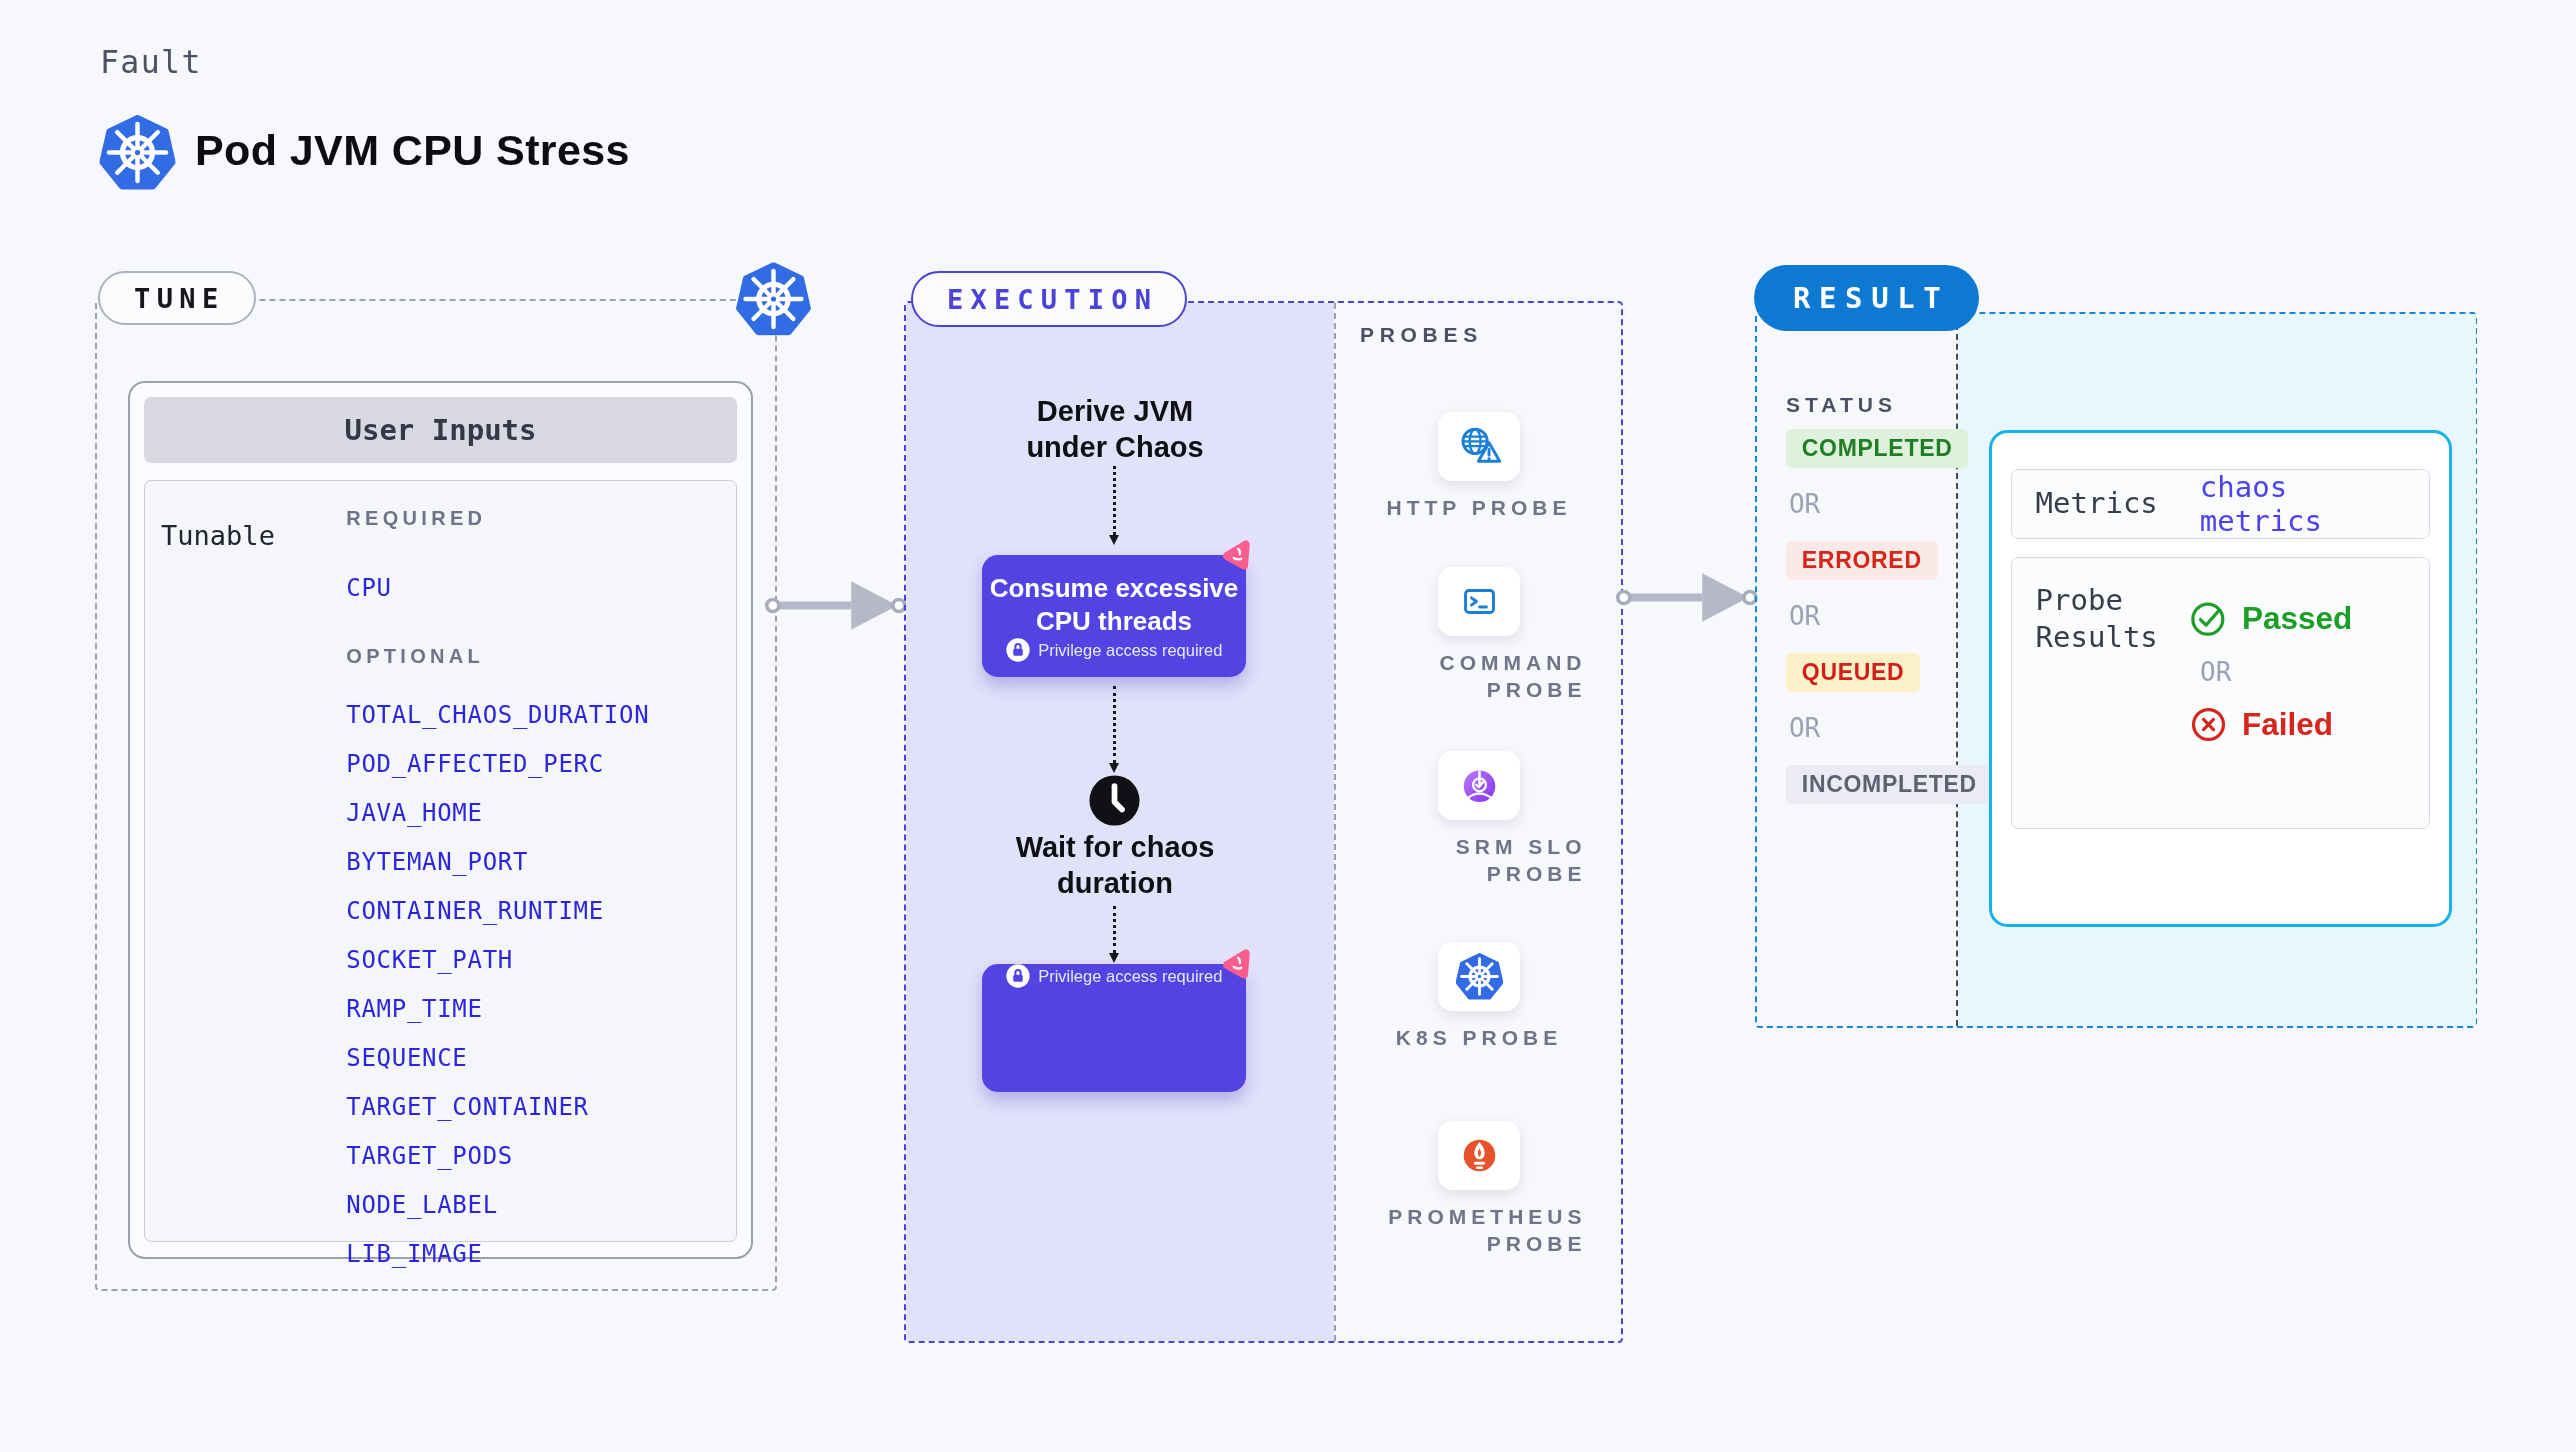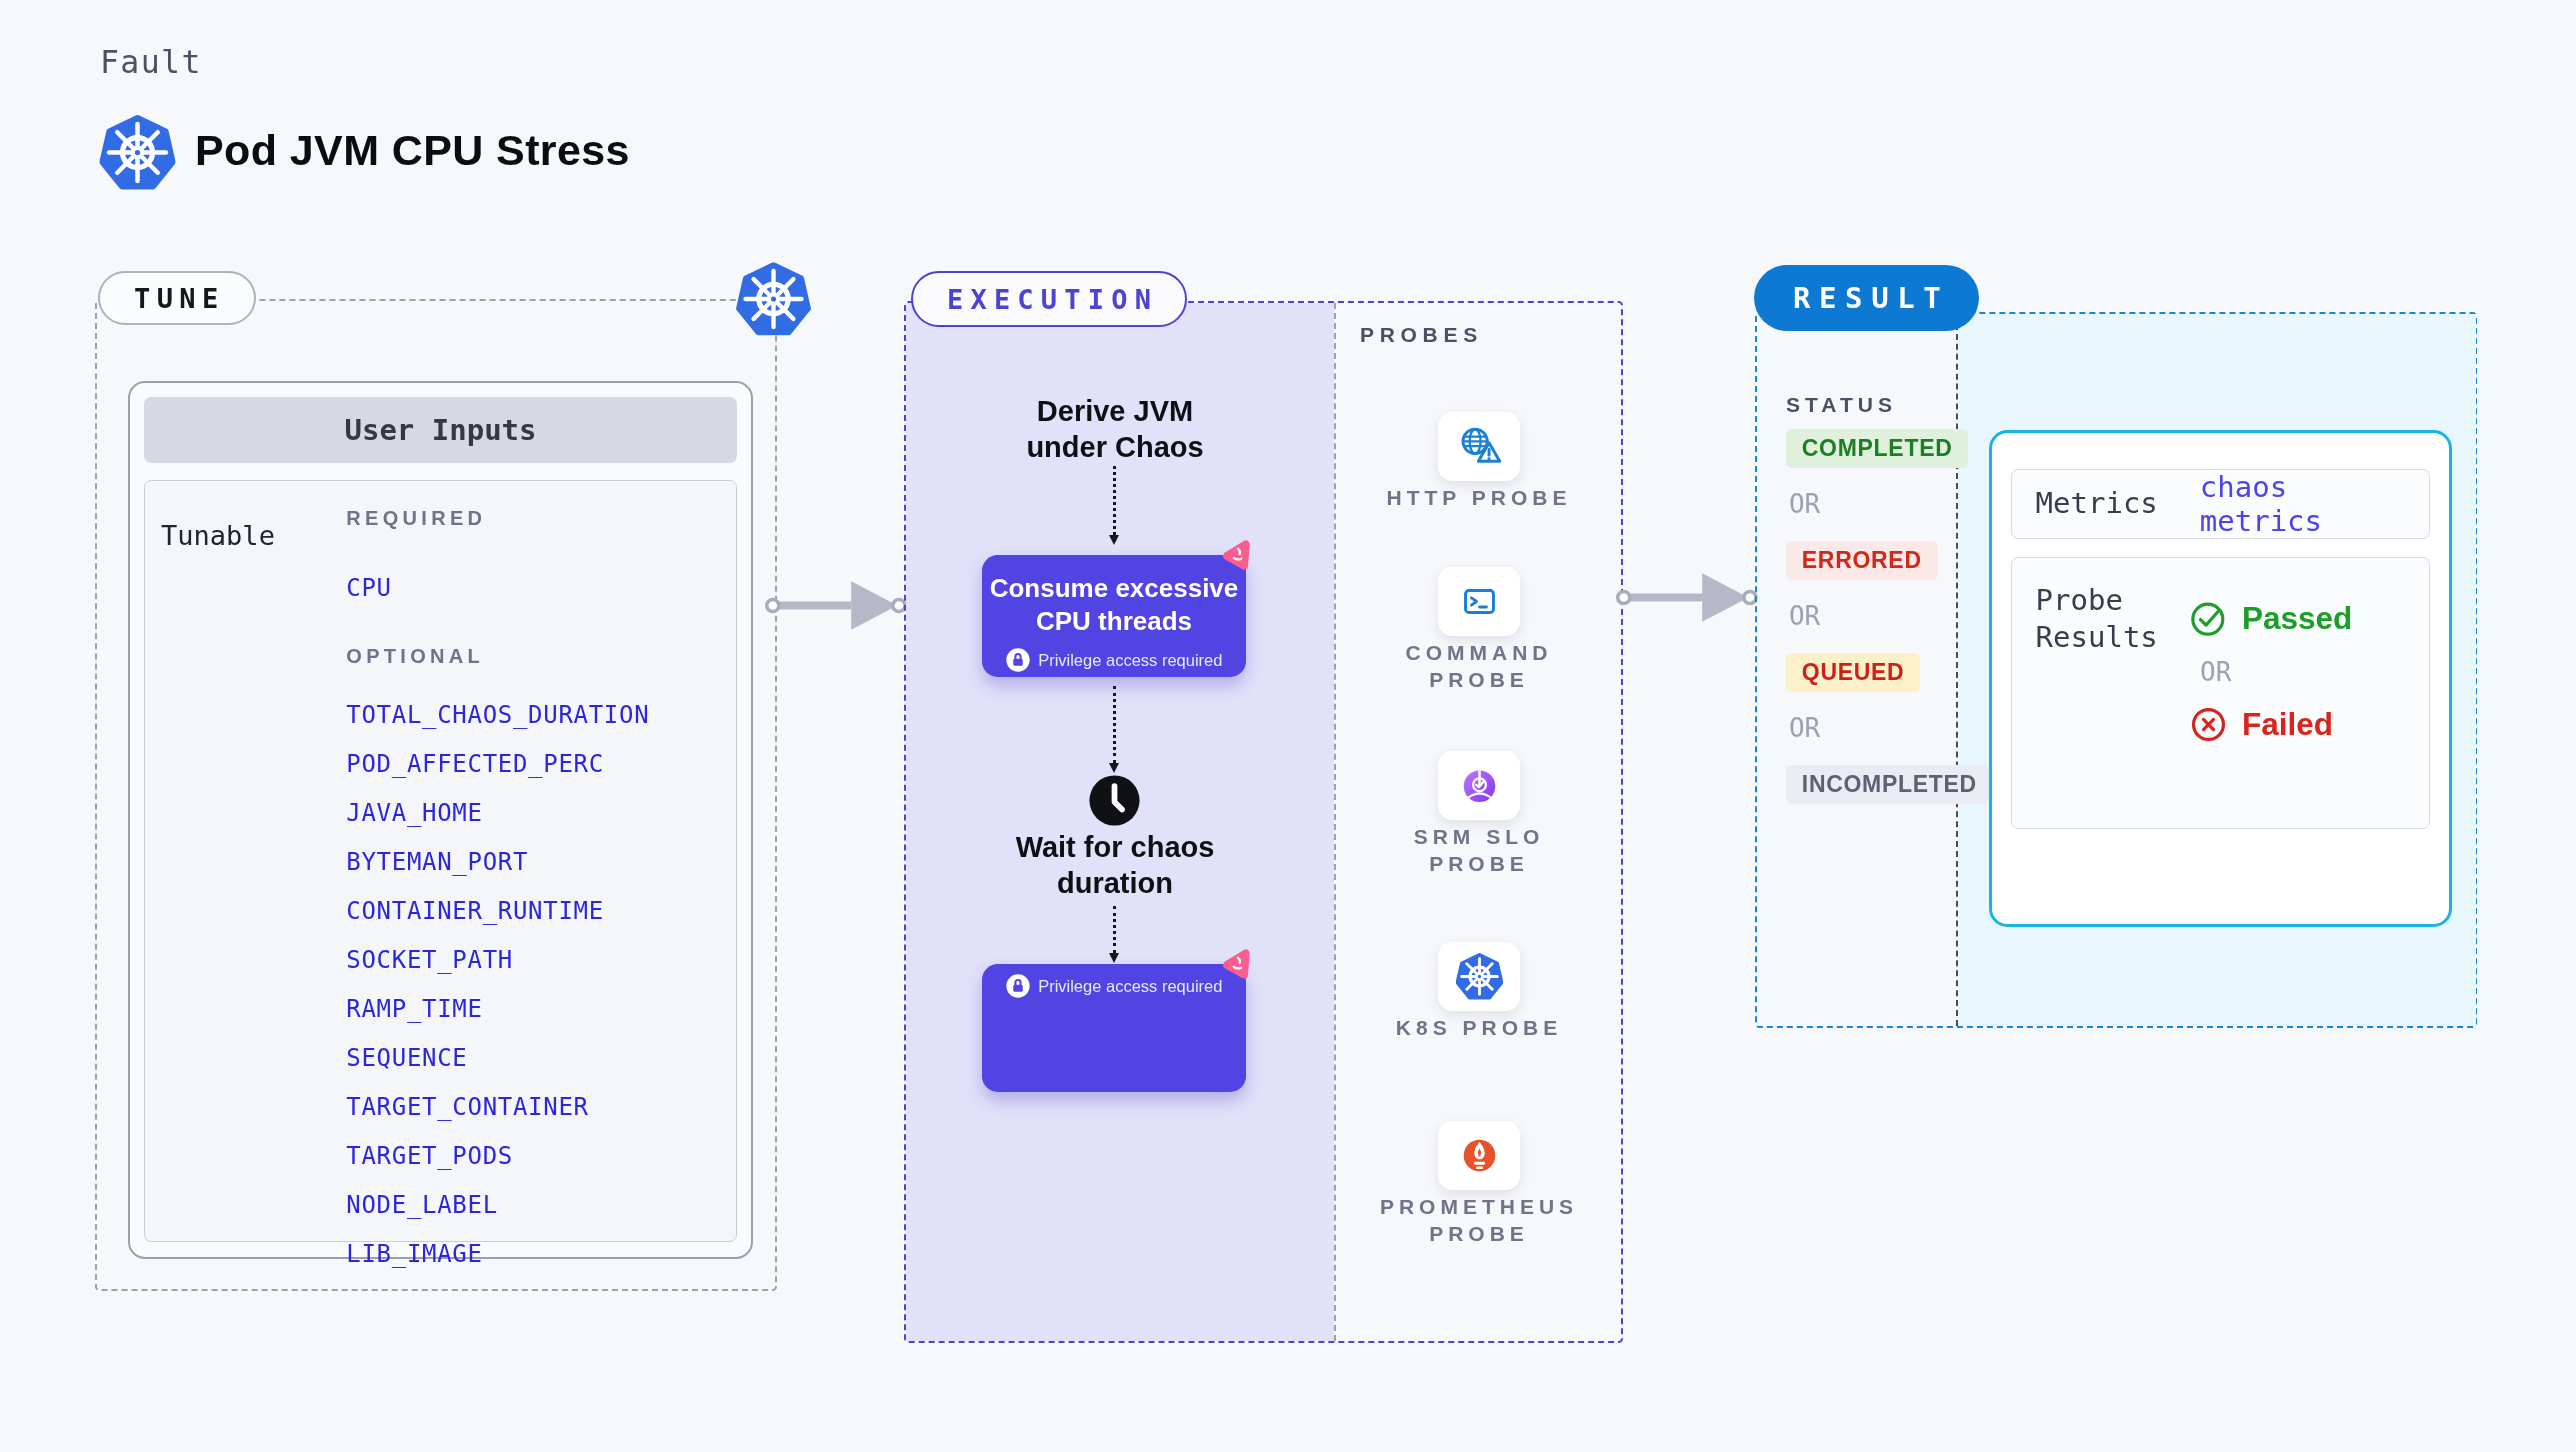--- a/index.html
+++ b/index.html
@@ -44,30 +44,30 @@
                        border:5.7px solid transparent;border-top:10.7px solid #17181c;border-bottom:0}
 
   
   .exec-box{left:904px;top:301px;width:719px;height:1042px;border:2.9px dashed #4b43d6;border-radius:4.3px}
   .exec-purple{position:absolute;left:0;top:0;width:428px;height:100%;background:#e2e1fa}
   .probes-divider{position:absolute;left:428px;top:0;height:100%;border-left:2.1px dashed #9ba1af}
   .step-label{position:absolute;width:244px;left:87px;text-align:center;font-size:29px;font-weight:bold;line-height:36px;color:#0e1014}
   .chaos-box{position:absolute;left:76px;width:264px;background:#5144e2;border-radius:15.8px;color:#fff;text-align:center;
              box-shadow:0 8.6px 15.8px rgba(60,50,180,.28);z-index:2}
   .chaos-box .cb-title{font-size:26px;font-weight:bold;line-height:33px;padding-top:17px}
-  .privilege{display:flex;align-items:center;justify-content:center;gap:8.6px;margin-top:10px;font-size:16.5px;color:#e9e8fc}
+  .privilege{display:flex;align-items:center;justify-content:center;gap:8.6px;font-size:16.5px;color:#e9e8fc}
   .chaos-badge{position:absolute;width:31.5px;height:31.5px;z-index:3}
   .clock{left:182px;top:471px;width:53px;height:53px}
 
   .probes-label{position:absolute;left:454px;top:20px;font-size:21px;font-weight:bold;letter-spacing:5.7px;color:#4a5064}
   .probe-item{position:absolute;left:428px;width:290px;display:flex;flex-direction:column;align-items:center}
   .probe-card{width:82px;height:69px;background:#ffffff;border-radius:14.3px;display:flex;align-items:center;justify-content:center;
               box-shadow:0 4.3px 11.5px rgba(80,90,120,.14)}
   .probe-card svg{width:47px;height:47px}
-  .probe-name{margin-top:3px;font-size:21px;font-weight:bold;letter-spacing:5px;color:#6f7489;text-align:center;line-height:27px;max-width:215px}
+  .probe-name{margin-top:13px;font-size:21px;font-weight:bold;letter-spacing:5px;color:#6f7489;text-align:right;line-height:27px;max-width:215px}
 
   
   .result-box{left:1755px;top:312px;width:722px;height:716px;border:2.9px dashed #1886d8;border-radius:4.3px}
   .result-cyan{position:absolute;left:201px;top:0;width:518px;height:100%;background:#e8f6fd}
   .result-divider{position:absolute;left:199px;top:0;height:100%;border-left:2.1px dashed #474c58}
   .status-col{position:absolute;left:29px;top:79px;display:flex;flex-direction:column;align-items:flex-start}
   .status-label{font-size:21px;font-weight:bold;letter-spacing:5px;color:#4a5064;margin-bottom:11.5px}
   .badge{height:39px;display:flex;align-items:center;border-radius:5.7px;padding:0 15.8px;font-size:23px;font-weight:bold;letter-spacing:0.7px;white-space:nowrap}
   .or{font-family:"DejaVu Sans Mono",monospace;font-size:26px;color:#9ca2b6;margin:21.5px 0 21.5px 2.9px}
 

